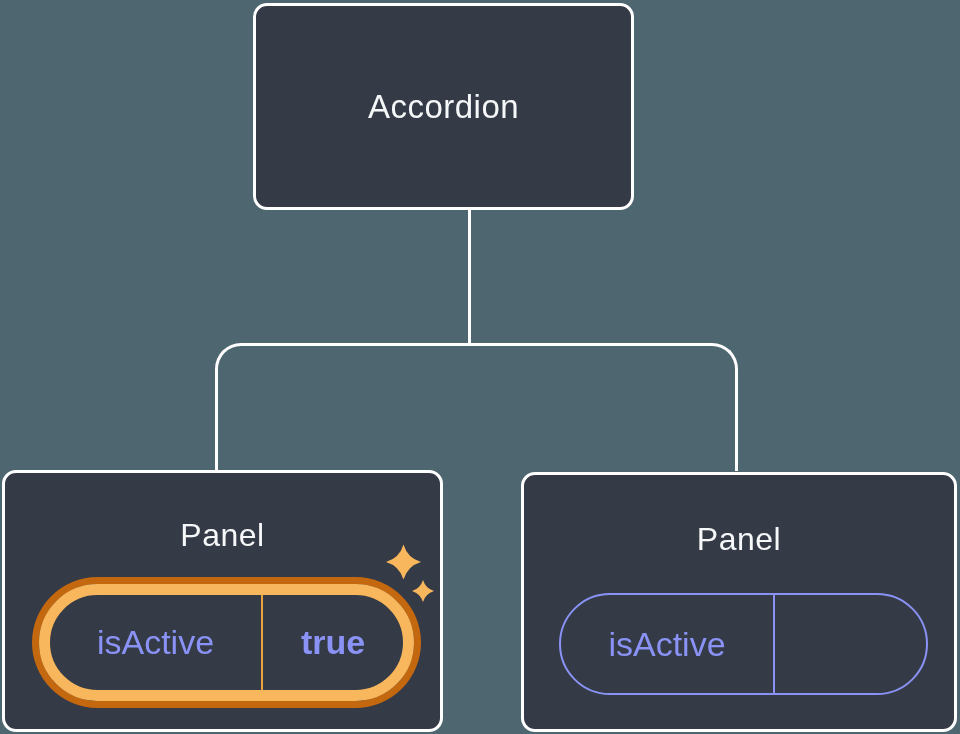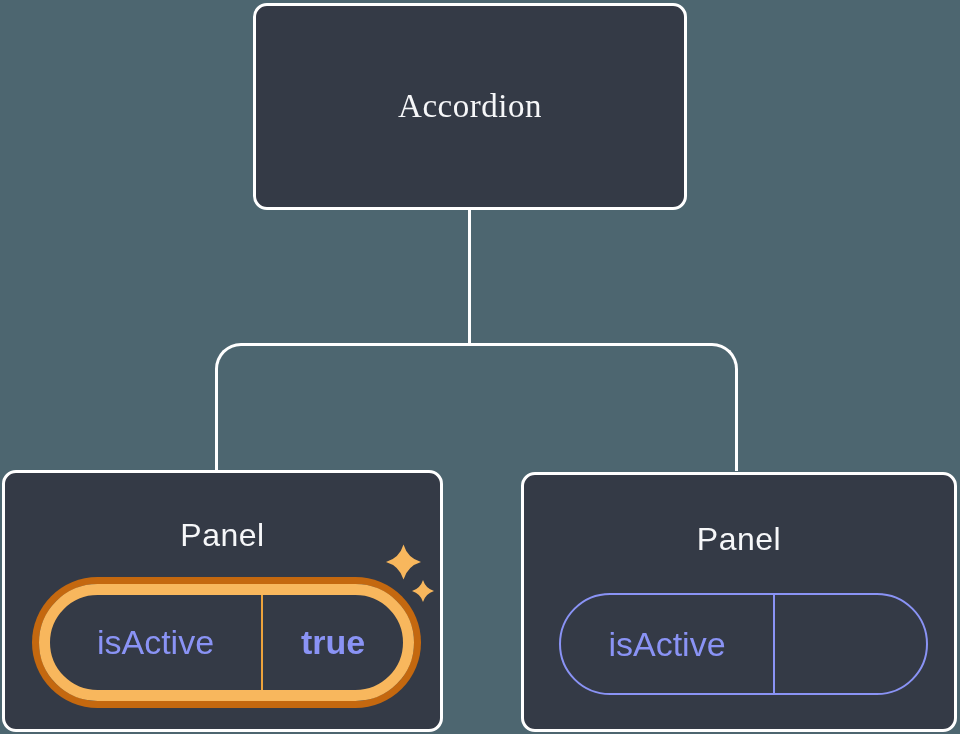--- a/index.html
+++ b/index.html
@@ -17,22 +17,22 @@
     position: absolute;
     background: #343a46;
     border: 3px solid #ffffff;
     border-radius: 14px;
     box-sizing: border-box;
     color: #f6f7f9;
   }
 
   .node-root {
     left: 253px; top: 3px;
-    width: 434px; height: 207px;
-    display: flex; align-items: center; justify-content: center; font-family: Liberation Serif, serif;
+    width: 381px; height: 207px;
+    display: flex; align-items: center; justify-content: center;
   }
   .node-root .node-label {
     font-size: 33px; font-weight: 500; letter-spacing: 0.5px;
   }
 
   .stem {
     position: absolute;
     left: 468px; top: 210px;
     width: 3px; height: 136px;
     background: #ffffff;

